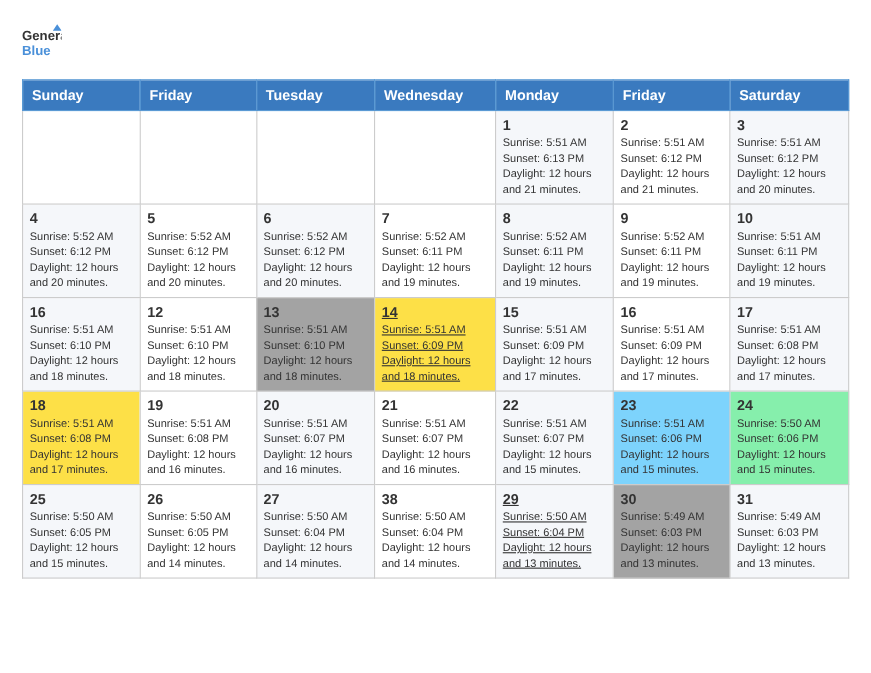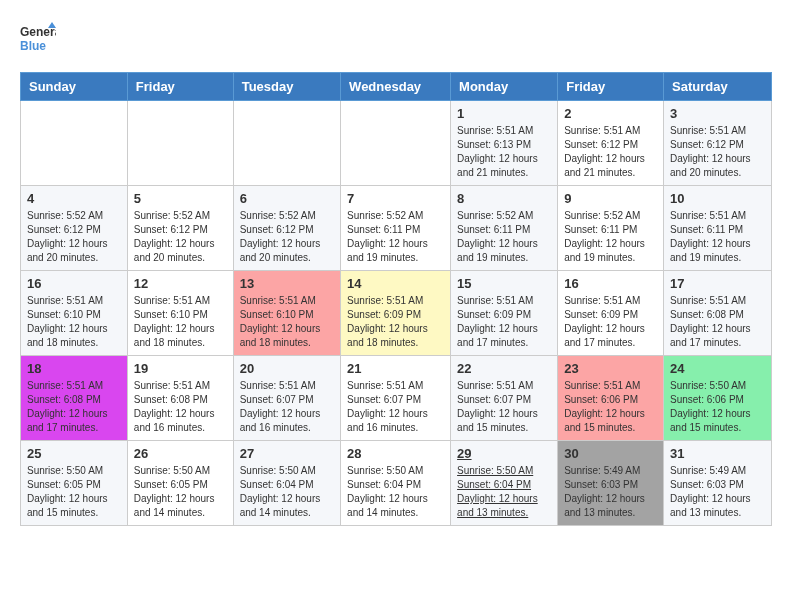--- a/index.html
+++ b/index.html
@@ -208,28 +208,28 @@
 Daylight: 12 hours
 and 18 minutes.</div>
         </td>
         <td style="background: rgb(255, 255, 255);">
           <span class="day-number">12</span>
           <div class="day-info" style="white-space: pre-line;">Sunrise: 5:51 AM
 Sunset: 6:10 PM
 Daylight: 12 hours
 and 18 minutes.</div>
         </td>
-        <td style="background: #fca5a5;">
+        <td style="background: #a3a3a3;">
           <span class="day-number">13</span>
           <div class="day-info" style="white-space: pre-line;">Sunrise: 5:51 AM
 Sunset: 6:10 PM
 Daylight: 12 hours
 and 18 minutes.</div>
         </td>
-        <td style="background: #fef9c3;">
+        <td style="background: #fde047; text-decoration: underline;">
           <span class="day-number">14</span>
           <div class="day-info" style="white-space: pre-line;">Sunrise: 5:51 AM
 Sunset: 6:09 PM
 Daylight: 12 hours
 and 18 minutes.</div>
         </td>
         <td style="background: rgb(245, 247, 250);">
           <span class="day-number">15</span>
           <div class="day-info" style="white-space: pre-line;">Sunrise: 5:51 AM
 Sunset: 6:09 PM
@@ -245,21 +245,21 @@
         </td>
         <td style="background: rgb(245, 247, 250);">
           <span class="day-number">17</span>
           <div class="day-info" style="white-space: pre-line;">Sunrise: 5:51 AM
 Sunset: 6:08 PM
 Daylight: 12 hours
 and 17 minutes.</div>
         </td>
       </tr>
       <tr>
-        <td style="background: #d946ef;">
+        <td style="background: #fde047;">
           <span class="day-number">18</span>
           <div class="day-info" style="white-space: pre-line;">Sunrise: 5:51 AM
 Sunset: 6:08 PM
 Daylight: 12 hours
 and 17 minutes.</div>
         </td>
         <td style="background: rgb(255, 255, 255); margin-top: 18px;">
           <span class="day-number">19</span>
           <div class="day-info" style="white-space: pre-line;">Sunrise: 5:51 AM
 Sunset: 6:08 PM
@@ -280,21 +280,21 @@
 Daylight: 12 hours
 and 16 minutes.</div>
         </td>
         <td style="background: rgb(245, 247, 250);">
           <span class="day-number">22</span>
           <div class="day-info" style="white-space: pre-line;">Sunrise: 5:51 AM
 Sunset: 6:07 PM
 Daylight: 12 hours
 and 15 minutes.</div>
         </td>
-        <td style="background: #fca5a5; margin-left: 23px;">
+        <td style="background: #7dd3fc; margin-left: 23px;">
           <span class="day-number">23</span>
           <div class="day-info" style="white-space: pre-line;">Sunrise: 5:51 AM
 Sunset: 6:06 PM
 Daylight: 12 hours
 and 15 minutes.</div>
         </td>
         <td style="background: #86efac;">
           <span class="day-number">24</span>
           <div class="day-info" style="white-space: pre-line;">Sunrise: 5:50 AM
 Sunset: 6:06 PM
@@ -318,21 +318,21 @@
 and 14 minutes.</div>
         </td>
         <td style="background: rgb(245, 247, 250);">
           <span class="day-number">27</span>
           <div class="day-info" style="white-space: pre-line;">Sunrise: 5:50 AM
 Sunset: 6:04 PM
 Daylight: 12 hours
 and 14 minutes.</div>
         </td>
         <td style="background: rgb(255, 255, 255);">
-          <span class="day-number">28</span>
+          <span class="day-number">38</span>
           <div class="day-info" style="white-space: pre-line;">Sunrise: 5:50 AM
 Sunset: 6:04 PM
 Daylight: 12 hours
 and 14 minutes.</div>
         </td>
         <td style="background: rgb(245, 247, 250); text-decoration: underline;">
           <span class="day-number">29</span>
           <div class="day-info" style="white-space: pre-line;">Sunrise: 5:50 AM
 Sunset: 6:04 PM
 Daylight: 12 hours

